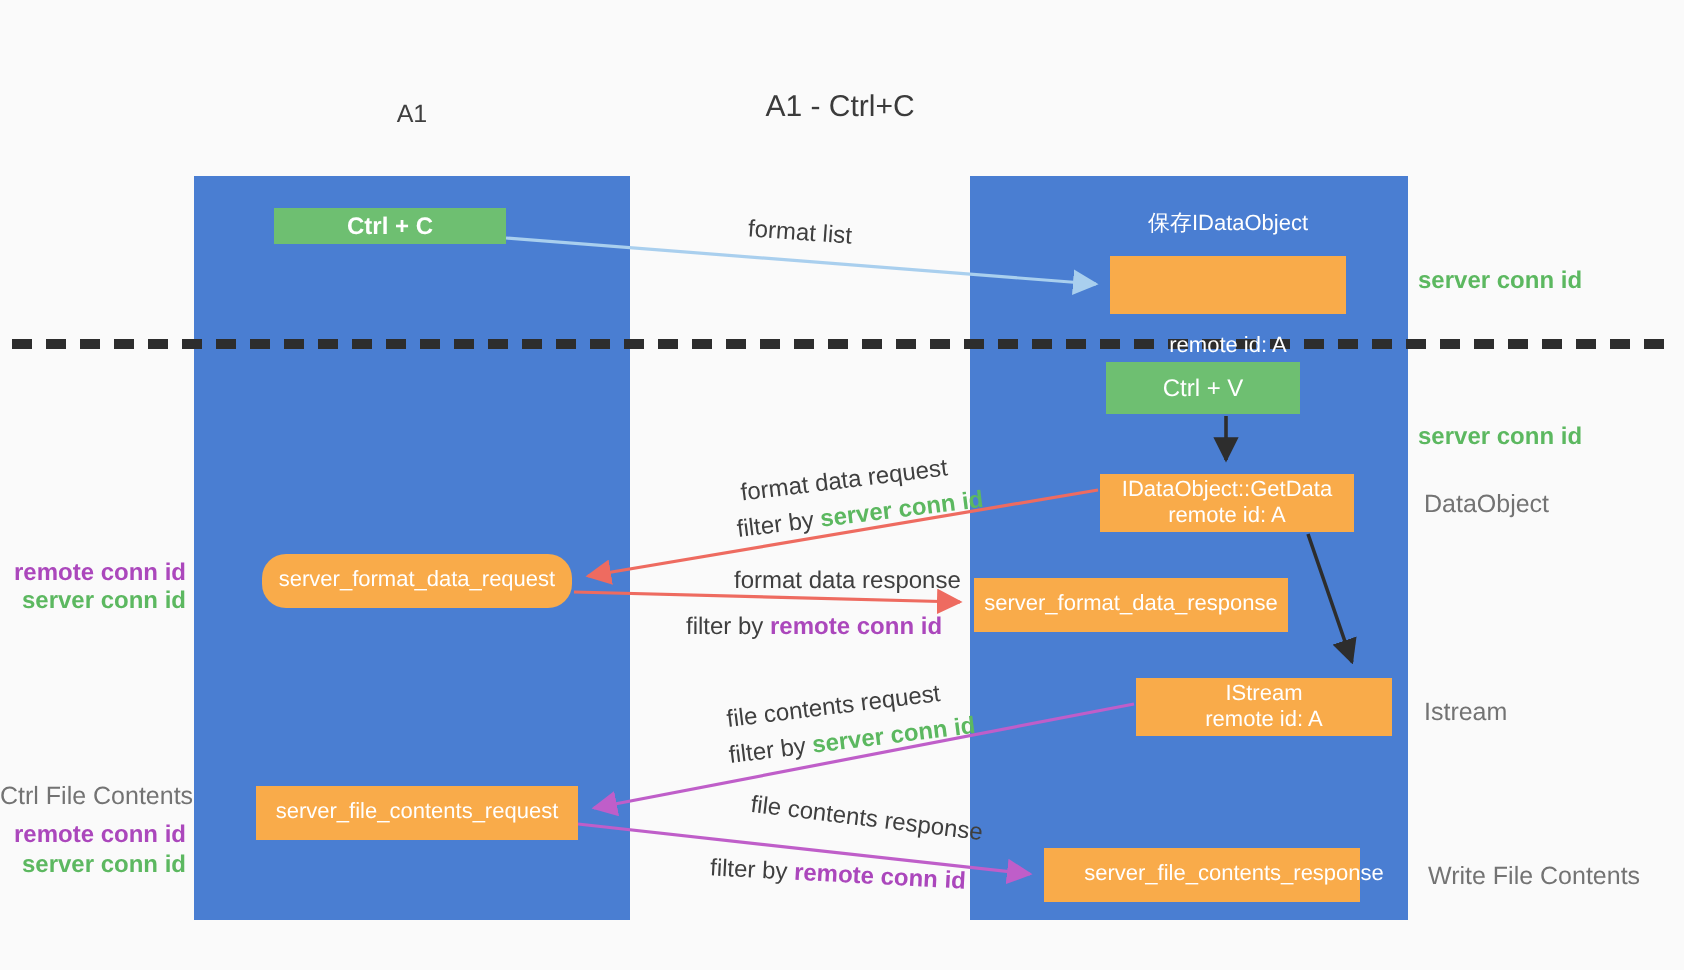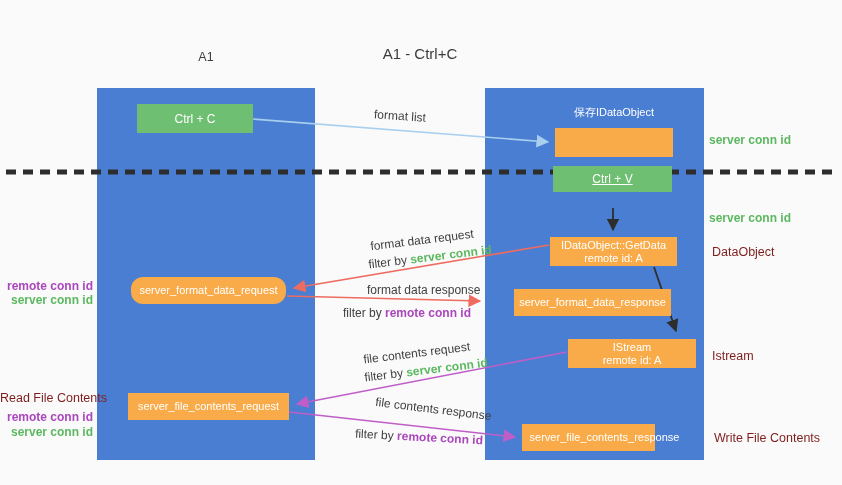--- a/index.html
+++ b/index.html
@@ -20,21 +20,21 @@
   
   .node{position:absolute;z-index:3;display:flex;flex-direction:column;align-items:center;
         justify-content:center;color:#fff;text-align:center;box-sizing:border-box;}
   .node-green{background:#6ebf71;font-size:12px;}
   .node-orange{background:#f9ab4a;font-size:11px;line-height:13px;}
   
   .lbl{position:absolute;font-size:12px;white-space:nowrap;z-index:3;color:#3f3f3f;}
   .lbl-right-align{left:0;width:93px;text-align:right;}
   .g{color:#5cb860;font-weight:bold;}
   .p{color:#ab47bc;font-weight:bold;}
-  .side-plain{font-size:12.5px;color:#7f1d1d;}
+  .side-plain{font-size:12.5px;color:#737373;}
   svg#arrows{position:absolute;left:0;top:0;z-index:2;}
   .a-blue{stroke:#a9cfee;stroke-width:1.6;}
   .a-black{stroke:#2d2d2d;stroke-width:1.8;}
   .a-red{stroke:#ee6b60;stroke-width:1.6;}
   .a-magenta{stroke:#bf5ec9;stroke-width:1.6;}
   .divider{stroke:#2d2d2d;stroke-width:5;stroke-dasharray:10 7;}
 </style>
 </head>
 <body>
 
@@ -69,68 +69,68 @@
     <line class="divider" x1="6" y1="172" x2="836" y2="172"></line>
     <line class="a-blue" x1="253" y1="119" x2="548" y2="142" marker-end="url(#mk-blue)"></line>
     <line class="a-black" x1="613" y1="208" x2="613" y2="230" marker-end="url(#mk-black)"></line>
     <line class="a-black" x1="654" y1="267" x2="676" y2="331" marker-end="url(#mk-black)"></line>
     <line class="a-red" x1="549" y1="245" x2="294" y2="288" marker-end="url(#mk-red)"></line>
     <line class="a-red" x1="287" y1="296" x2="480" y2="301" marker-end="url(#mk-red)"></line>
     <line class="a-magenta" x1="567" y1="352" x2="297" y2="404" marker-end="url(#mk-magenta)"></line>
     <line class="a-magenta" x1="289" y1="412" x2="515" y2="437" marker-end="url(#mk-magenta)"></line>
   </svg>
 
-  <div class="node node-green" style="left:137px;top:104px;width:116px;height:29px;">
+  <div class="node node-green" style="left:137px;top:104px;width:116px;height:18px;font-weight:bold;">
     <span>Ctrl + C</span>
   </div>
 
   <div class="node node-orange" style="left:555px;top:128px;width:118px;height:29px;gap:48px;">
     <span>保存IDataObject</span>
     <span>remote id: A</span>
   </div>
 
-  <div class="node node-green" style="left:553px;top:166px;width:119px;height:26px;text-decoration:underline;">
+  <div class="node node-green" style="left:553px;top:181px;width:97px;height:26px;">
     <span>Ctrl + V</span>
   </div>
 
   <div class="node node-orange" style="left:550px;top:237px;width:127px;height:29px;">
     <span>IDataObject::GetData</span>
     <span>remote id: A</span>
   </div>
 
   <div class="node node-orange" style="left:131px;top:277px;width:155px;height:27px;border-radius:12px;">
     <span>server_format_data_request</span>
   </div>
 
-  <div class="node node-orange" style="left:514px;top:289px;width:157px;height:27px;">
+  <div class="node node-orange" style="left:487px;top:289px;width:157px;height:27px;">
     <span>server_format_data_response</span>
   </div>
 
   <div class="node node-orange" style="left:568px;top:339px;width:128px;height:29px;">
     <span>IStream</span>
     <span>remote id: A</span>
   </div>
 
   <div class="node node-orange" style="left:128px;top:393px;width:161px;height:27px;">
     <span>server_file_contents_request</span>
   </div>
 
-  <div class="node node-orange" style="left:522px;top:424px;width:133px;height:27px;padding-left:32px;">
+  <div class="node node-orange" style="left:522px;top:424px;width:158px;height:27px;padding-left:32px;">
     <span>server_file_contents_response</span>
   </div>
 
   <div class="lbl g" style="left:709px;top:133px;">server conn id</div>
   <div class="lbl g" style="left:709px;top:211px;">server conn id</div>
   <div class="lbl side-plain" style="left:712px;top:245px;">DataObject</div>
   <div class="lbl side-plain" style="left:712px;top:349px;">Istream</div>
   <div class="lbl side-plain" style="left:714px;top:431px;">Write File Contents</div>
 
   <div class="lbl lbl-right-align p" style="top:279px;">remote conn id</div>
   <div class="lbl lbl-right-align g" style="top:293px;">server conn id</div>
-  <div class="lbl lbl-right-align side-plain" style="top:391px;">Read File Contents</div>
+  <div class="lbl lbl-right-align side-plain" style="top:391px;">Ctrl File Contents</div>
   <div class="lbl lbl-right-align p" style="top:410px;">remote conn id</div>
   <div class="lbl lbl-right-align g" style="top:425px;">server conn id</div>
 
   <div class="lbl" style="left:374px;top:109px;transform:rotate(4deg);">format list</div>
 
   <div class="lbl" style="left:370px;top:233px;transform:rotate(-7deg);">format data request</div>
 
   <div class="lbl" style="left:368px;top:250px;transform:rotate(-7deg);">
     <span>filter by </span><span class="g">server conn id</span>
   </div>

